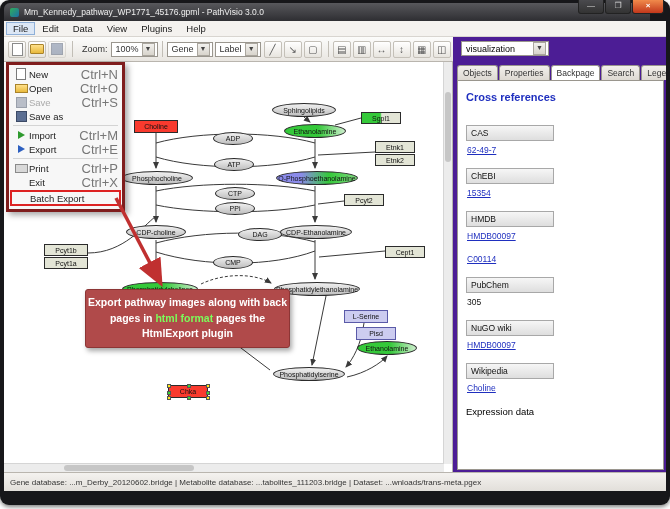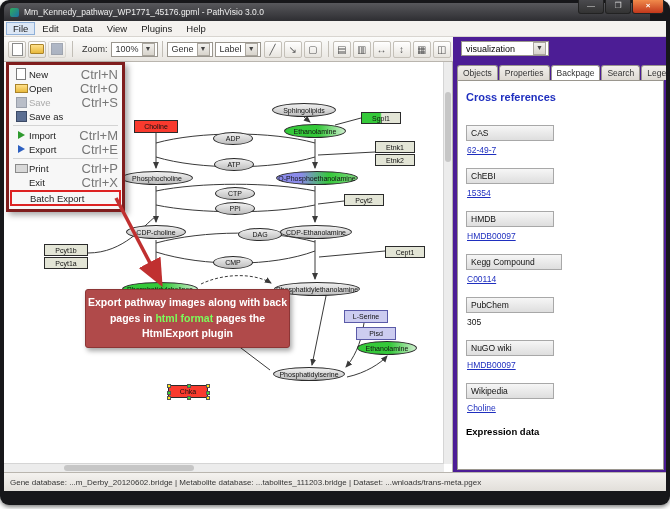--- a/index.html
+++ b/index.html
@@ -84,21 +84,21 @@
   .tab.active{background:#ffffff;position:relative;top:1px;padding-bottom:3px;}
   .panel-content{position:absolute;left:4px;top:43px;right:2px;bottom:2px;background:#ffffff;border:1px solid #9a968e;
     overflow:hidden;padding:10px 8px 0 8px;box-sizing:border-box;}
   .bp-heading{color:#1f2fbf;font-weight:bold;font-size:11px;margin-bottom:22px;}
   .bp-section{margin-bottom:13px;}
   .bp-hdr{width:88px;box-sizing:border-box;padding:2px 4px;font-size:8.5px;color:#111;
     background:linear-gradient(180deg,#f6f6f6,#dedede);border:1px solid #a8a8a8;margin-bottom:4px;}
   .bp-hdr.wide{width:96px;}
   .bp-val{font-size:8.5px;color:#111;padding-left:1px;}
   .bp-val.link{color:#1f2fbf;text-decoration:underline;}
-  .bp-footer{font-weight:bold;font-size:9.5px;color:#000;margin-top:4px;}
+  .bp-footer{font-weight:normal;font-size:9.5px;color:#000;margin-top:4px;}
   
   .statusbar{position:absolute;left:0;bottom:0;right:0;height:18px;background:linear-gradient(180deg,#f4f2ef,#e2dfda);
     border-top:1px solid #b9b5ae;font-size(8px);font-size:8px;color:#333;display:flex;align-items:center;padding-left:6px;}
   
   .callout{position:absolute;left:85px;top:289px;width:203px;height:57px;z-index:110;
     background:#b04a4a;border:1px solid #8c3535;border-radius:3px;box-shadow:2px 3px 5px rgba(0,0,0,.35);
     color:#fff;font-weight:bold;font-size:10.5px;text-align:center;display:flex;flex-direction:column;justify-content:center;line-height:1.5;}
   .callout .hl{color:#7cfc5a;}
   svg.overlay{position:absolute;z-index:120;pointer-events:none;}
   .edges-svg{position:absolute;left:0;top:0;pointer-events:none;}
@@ -261,21 +261,20 @@
             </div>
             <div class="bp-section">
               <div class="bp-hdr">ChEBI</div>
               <div class="bp-val link">15354</div>
             </div>
             <div class="bp-section">
               <div class="bp-hdr">HMDB</div>
               <div class="bp-val link">HMDB00097</div>
             </div>
             <div class="bp-section">
-              <div class="bp-hdr wide">Kegg Compound</div>
               <div class="bp-val link">C00114</div>
             </div>
             <div class="bp-section">
               <div class="bp-hdr">PubChem</div>
               <div class="bp-val">305</div>
             </div>
             <div class="bp-section">
               <div class="bp-hdr">NuGO wiki</div>
               <div class="bp-val link">HMDB00097</div>
             </div>

